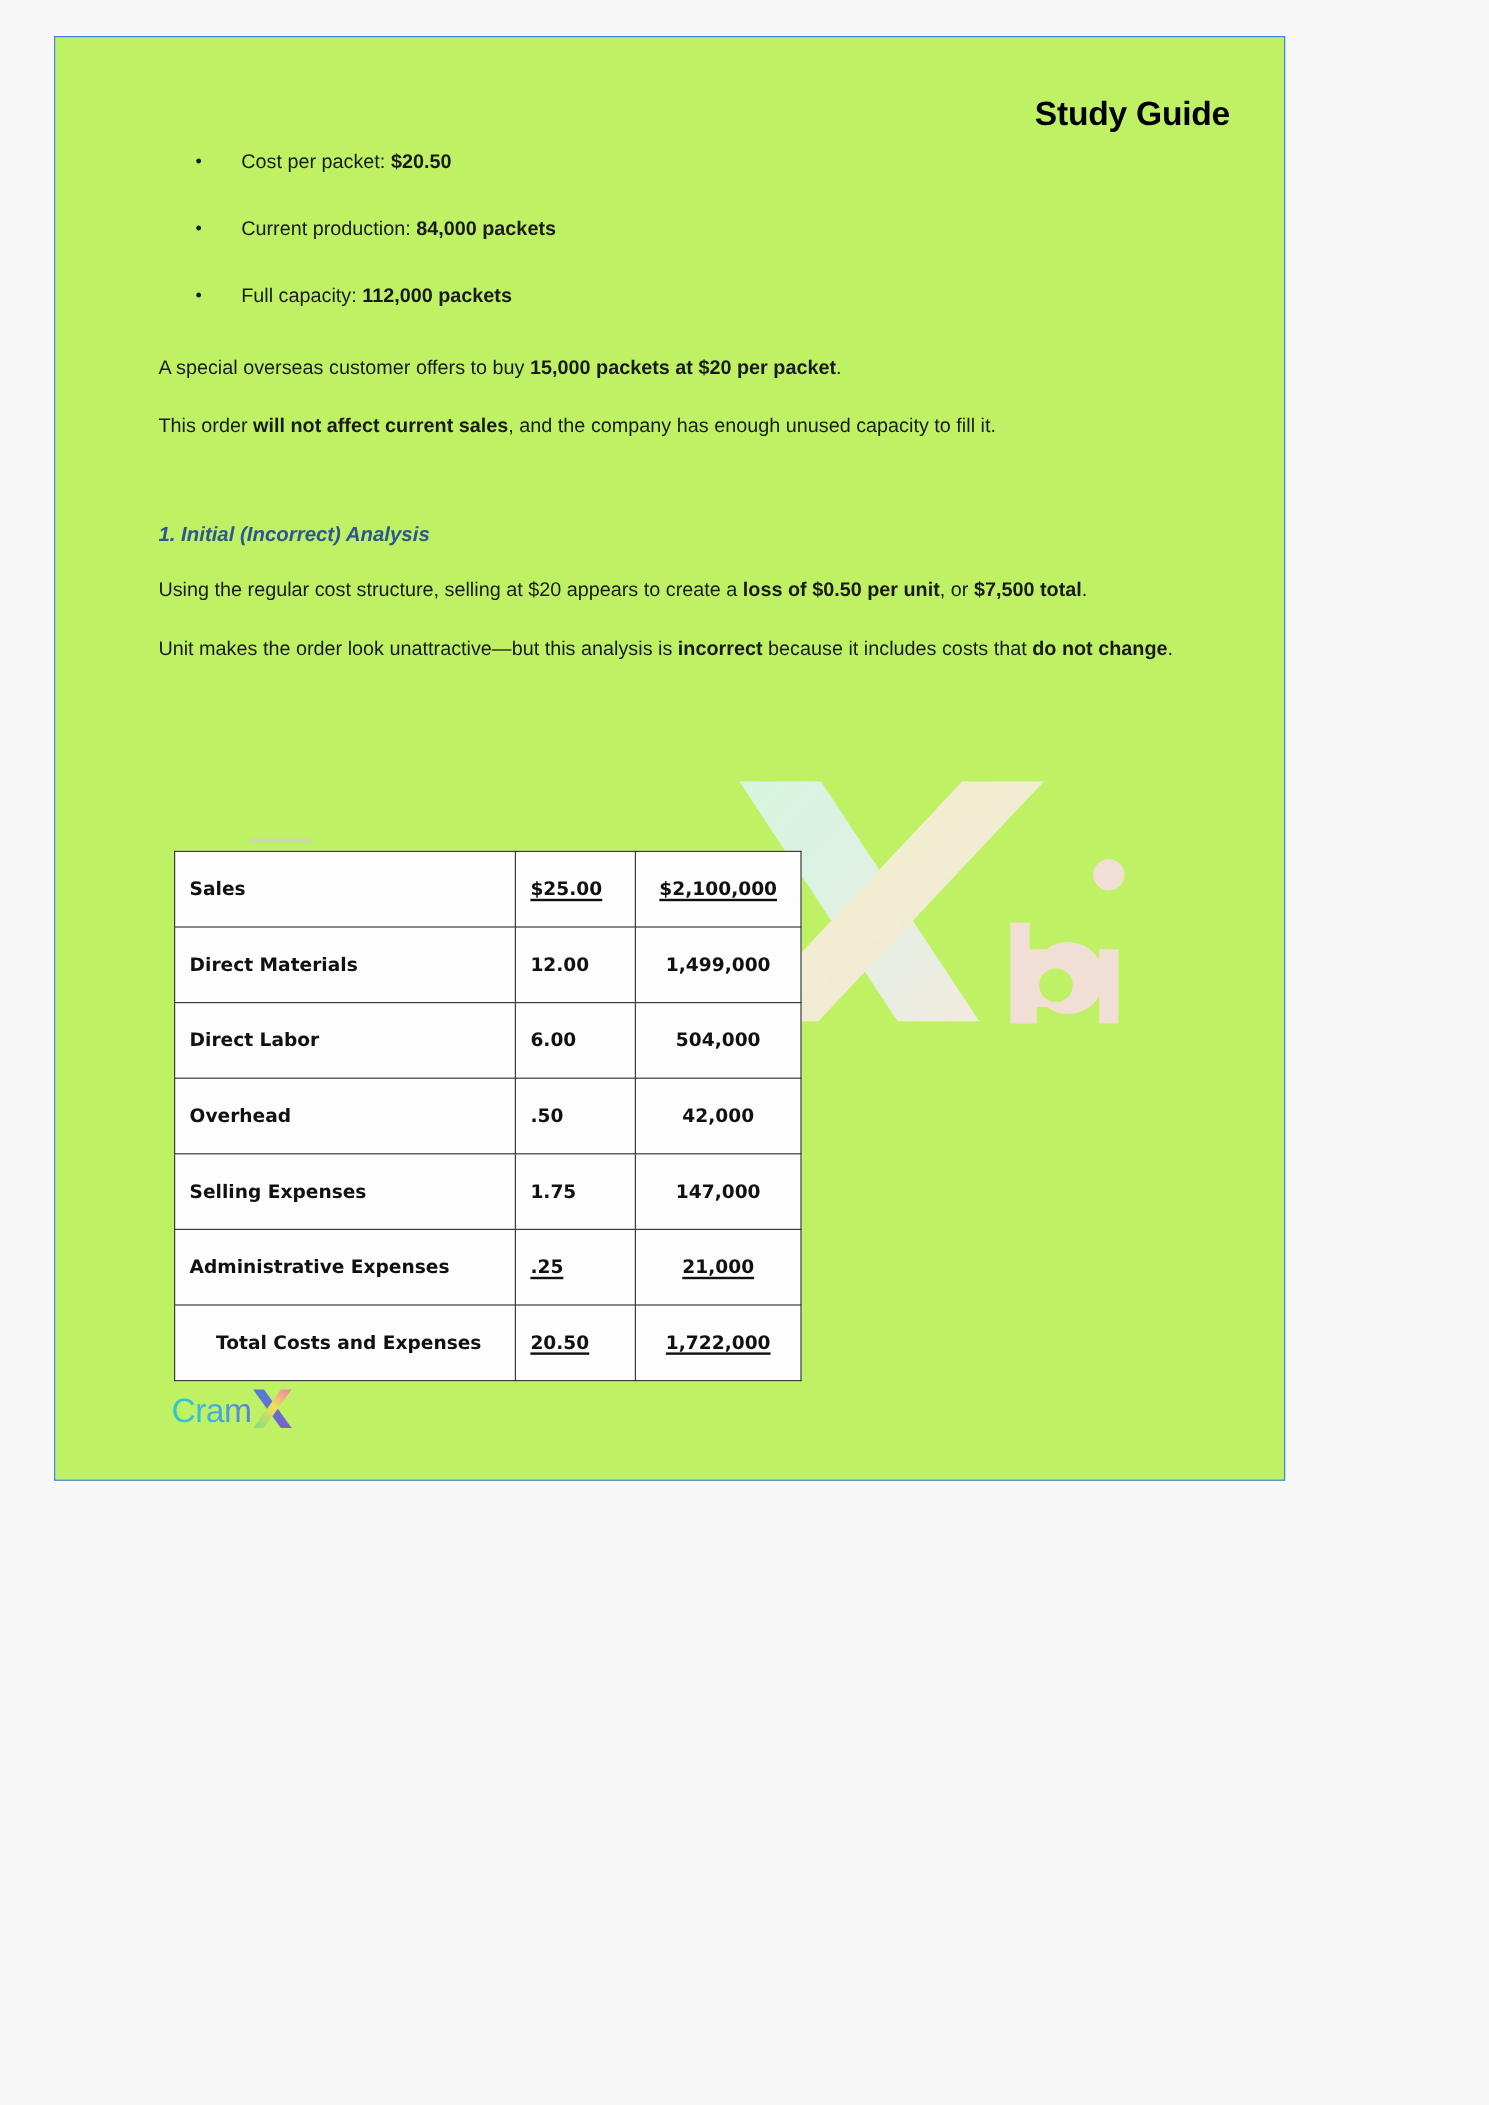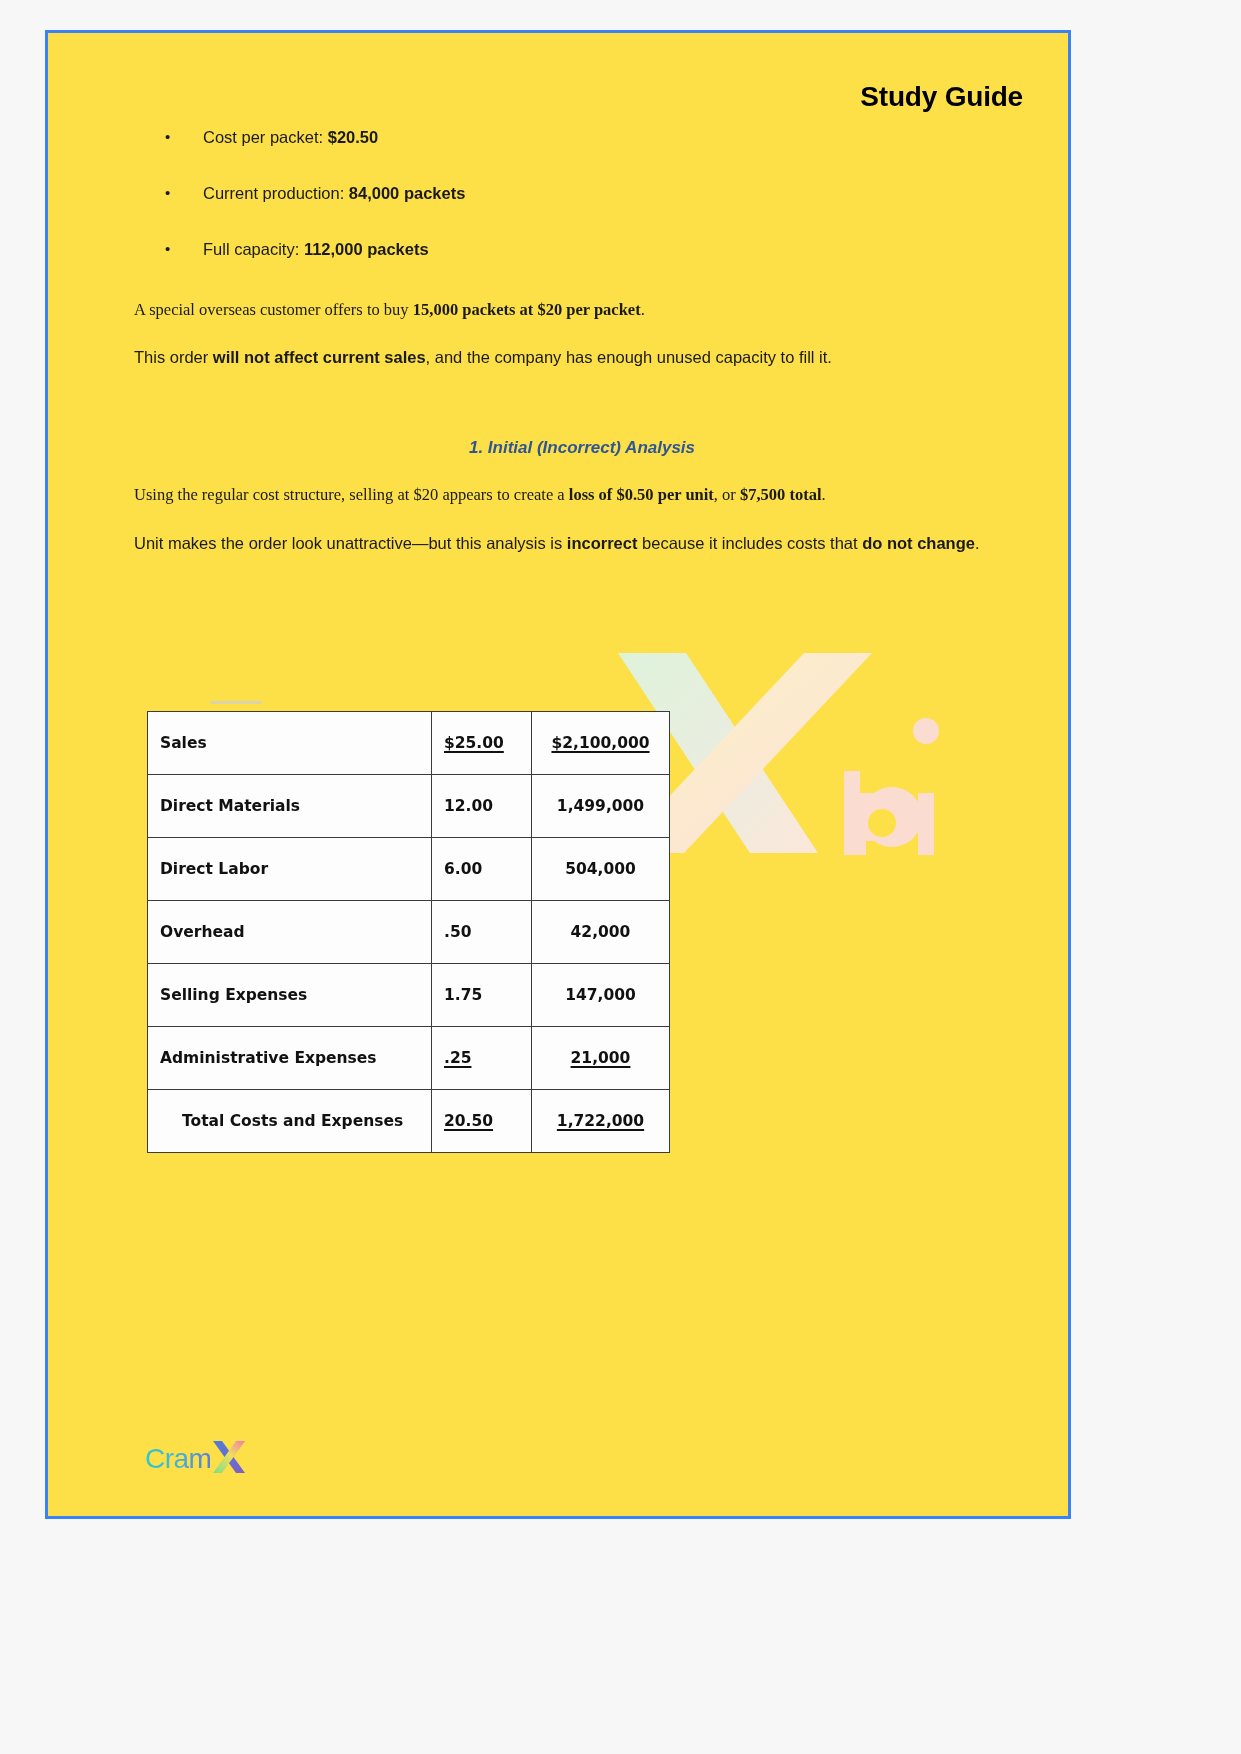--- a/index.html
+++ b/index.html
@@ -11,23 +11,23 @@
     height: 1754px;
     background: #f7f7f7;
     font-family: "Liberation Sans", sans-serif;
     overflow: hidden;
   }
   .page {
     position: absolute;
     left: 45px;
     top: 30px;
     width: 1026px;
-    height: 1489px;
-    background: #fde047;
-    border: 3px solid #3b82f6;
+    height: 1204px;
+    background: #bef264;
+    border: 1px solid #3b82f6;
     box-sizing: border-box;
     overflow: hidden;
   }
   .page-inner {
     position: relative;
     width: 100%;
     height: 100%;
   }
 
   
@@ -69,31 +69,30 @@
     font-size: 15px;
     line-height: 1.45;
     color: #1a1a1a;
   }
   .para {
     font-size: 16.5px;
     line-height: 1.9;
     color: #1a1a1a;
     margin: 0 0 19px 0;
   }
-  .para.tight { margin-bottom: 17px; font-family: Liberation Serif, serif; }
+  .para.tight { margin-bottom: 17px; }
   b, .b { font-weight: bold; }
 
   .section-heading {
     font-size: 17px;
     font-weight: bold;
     font-style: italic;
     color: #2e5596;
-    margin: 63px 0 19px 16px;
+    margin: 63px 0 19px 0;
     line-height: 1.4;
-    text-align: center;
   }
 
   
   .watermark {
     position: absolute;
     left: 560px;
     top: 620px;
     width: 380px;
     height: 230px;
     pointer-events: none;

